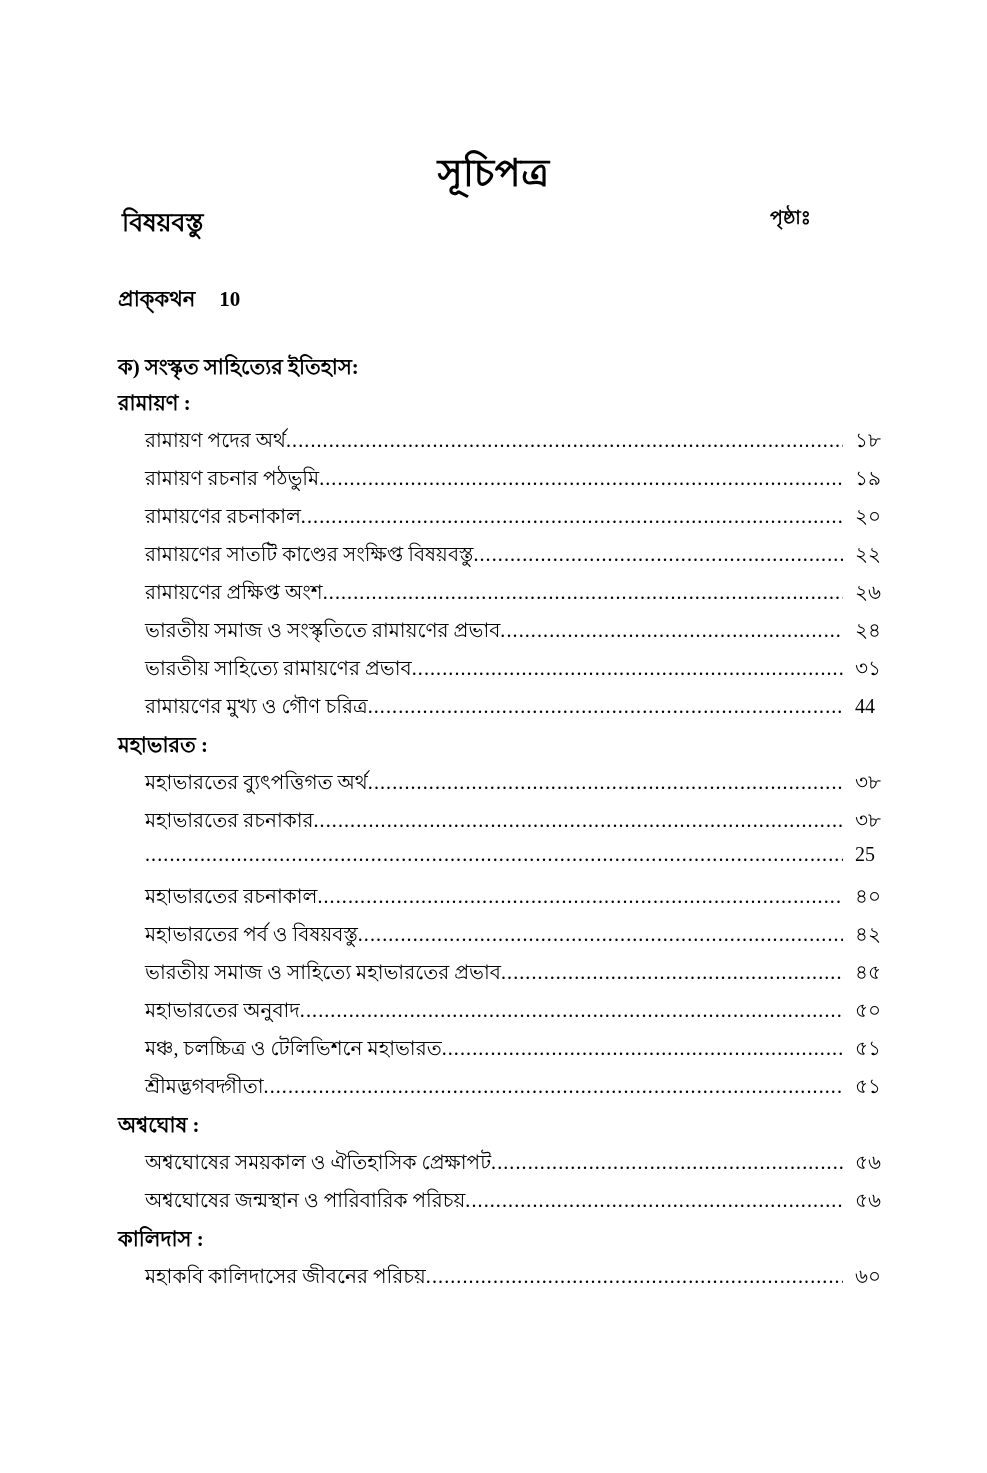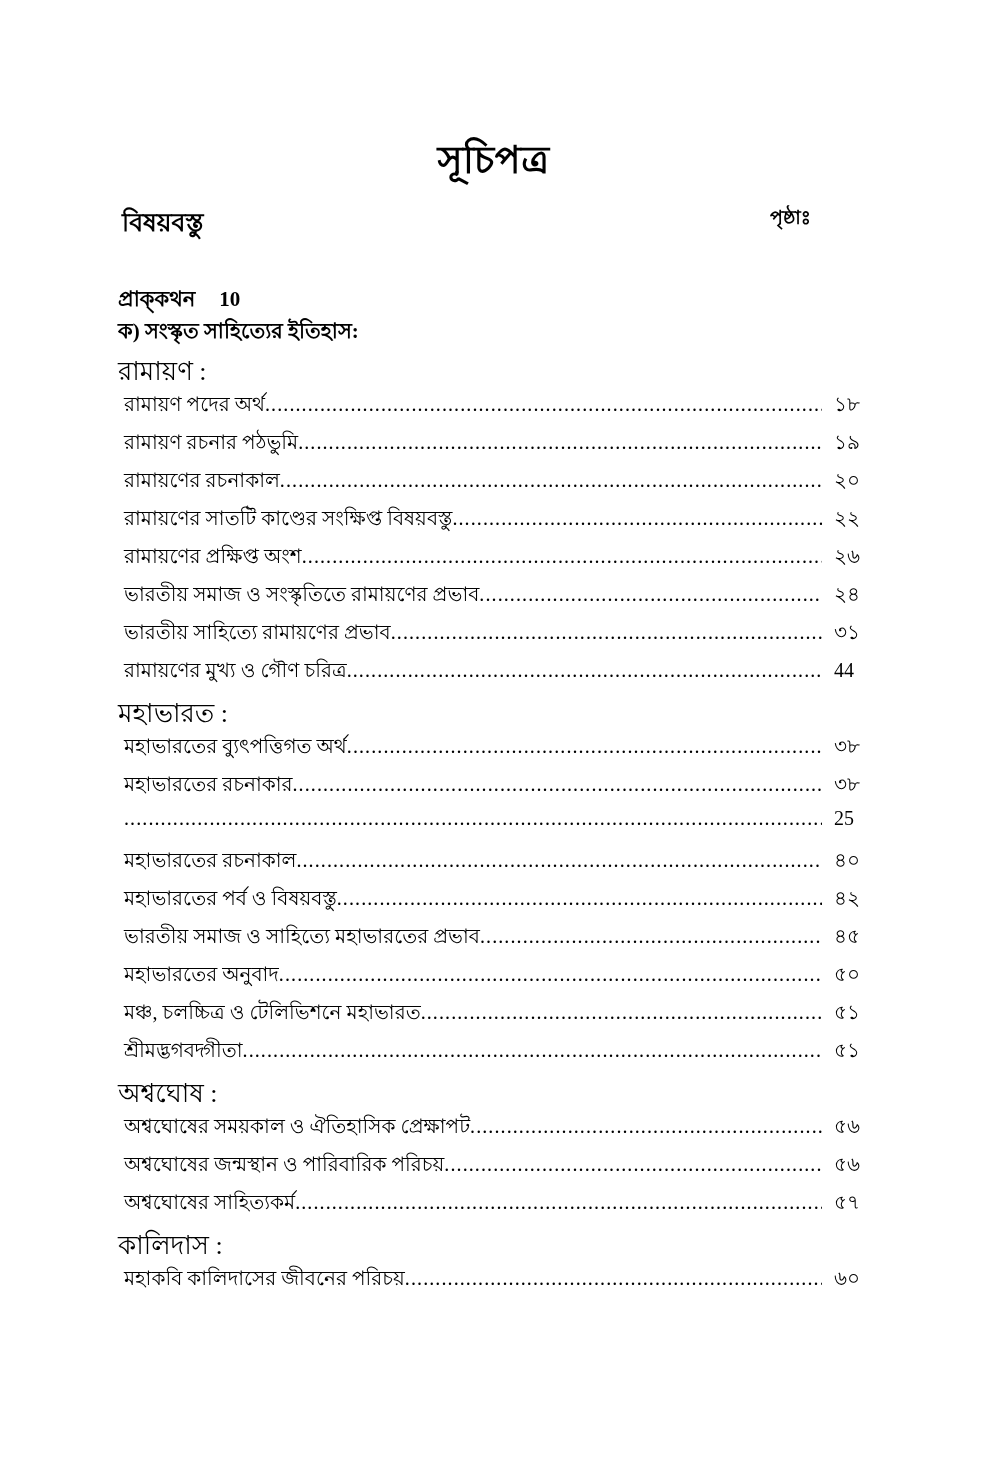--- a/index.html
+++ b/index.html
@@ -19,21 +19,21 @@
     height: 1473px;
     background: #ffffff;
     margin: 0 auto;
     overflow: hidden;
     box-sizing: border-box;
   }
 
   
   .doc-title {
     position: absolute;
-    top: 112px;
+    top: 125px;
     left: 0;
     width: 987px;
     text-align: center;
     font-size: 38px;
     font-weight: 700;
     letter-spacing: 0.5px;
     line-height: 1.25;
   }
 
   
@@ -85,39 +85,41 @@
     font-weight: 700;
     margin-left: 24px;
   }
 
   
   .row-part {
     height: 36px;
     font-size: 21px;
     font-weight: 700;
     white-space: nowrap;
+    margin-top: 36px;
   }
 
   
   .row-section {
     height: 38px;
-    font-size: 26px;
-    font-weight: 400;
+    font-size: 21px;
+    font-weight: 700;
     white-space: nowrap;
   }
 
   
   .row-entry {
     height: 38px;
     display: flex;
     align-items: baseline;
     padding-left: 6px;
     font-size: 20px;
     font-weight: 400;
     white-space: nowrap;
+    margin-left: 21px;
   }
   .row-entry .entry-title {
     flex: 0 0 auto;
   }
   .row-entry .leader {
     flex: 1 1 auto;
     overflow: hidden;
     margin: 0 2px 0 0;
     position: relative;
     height: 1em;
@@ -244,25 +246,20 @@
       <div class="row row-entry">
         <span class="entry-title">অশ্বঘোষের সময়কাল ও ঐতিহাসিক প্রেক্ষাপট</span>
         <span class="leader"></span>
         <span class="entry-page">৫৬</span>
       </div>
       <div class="row row-entry">
         <span class="entry-title">অশ্বঘোষের জন্মস্থান ও পারিবারিক পরিচয়</span>
         <span class="leader"></span>
         <span class="entry-page">৫৬</span>
       </div>
-      <div class="row row-entry">
-        <span class="entry-title">অশ্বঘোষের সাহিত্যকর্ম</span>
-        <span class="leader"></span>
-        <span class="entry-page">৫৭</span>
-      </div>
       <div class="row row-section">কালিদাস :</div>
       <div class="row row-entry">
         <span class="entry-title">মহাকবি কালিদাসের জীবনের পরিচয়</span>
         <span class="leader"></span>
         <span class="entry-page">৬০</span>
       </div>
     </div>
 
 </div>
 

